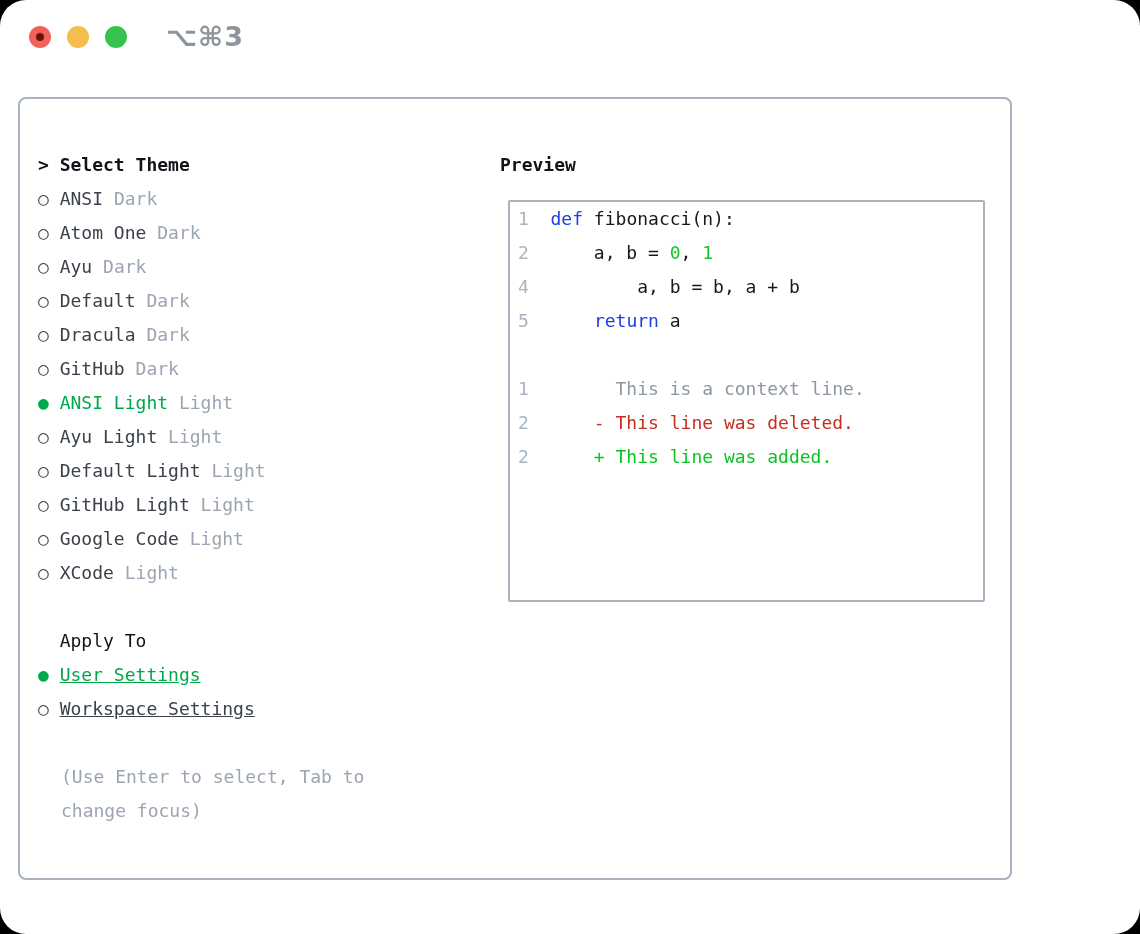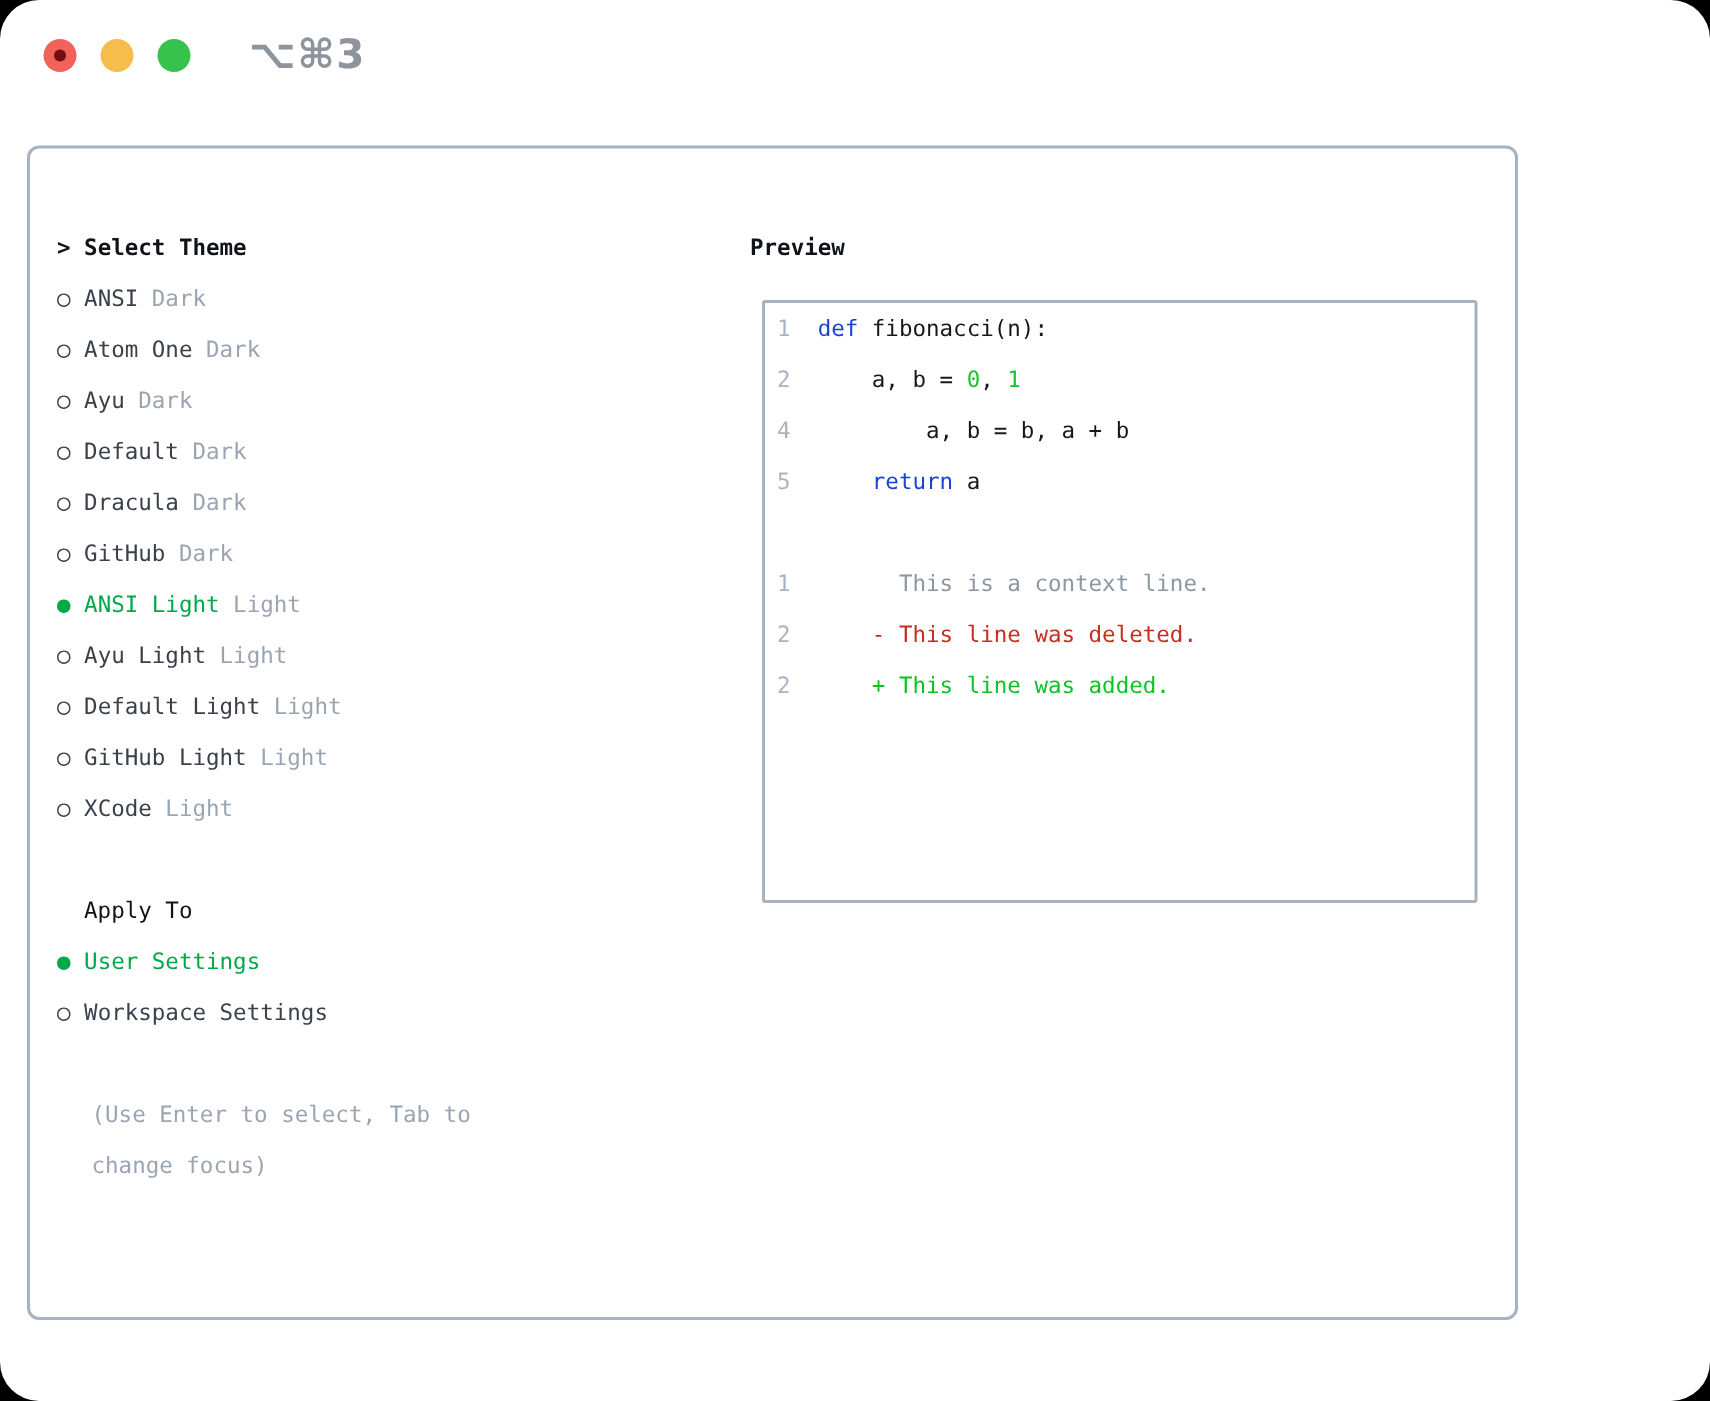--- a/index.html
+++ b/index.html
@@ -20,32 +20,32 @@
   .tl.green{left:105px;background:var(--traffic-green);}
   .window-title{
     position:absolute;left:166px;top:21px;font-family:"DejaVu Sans", sans-serif;
     font-size:27px;font-weight:bold;color:var(--title-gray);letter-spacing:1px;
   }
   
   .main-box{
     position:absolute;left:18px;top:97px;width:994px;height:783px;box-sizing:border-box;
     border:2px solid var(--border-gray);border-radius:8px;background:#fff;
   }
-  .row{height:34px;line-height:34px;white-space:pre;font-size:15px;color:var(--text-dark);}
+  .row{height:34px;line-height:34px;white-space:pre;font-size:18px;color:var(--text-dark);}
   .left-col{position:absolute;left:18px;top:49px;}
   .right-col{position:absolute;left:480px;top:49px;}
   .cursor{font-weight:bold;color:var(--text-black);}
   .hdr{font-weight:bold;color:var(--text-black);}
   .theme-item .name{color:var(--text-dark);margin-top:32px;}
   .theme-item .tag{color:var(--muted-gray);}
   .theme-item .marker{color:var(--text-dark);}
   .theme-item.selected .name,.theme-item.selected .marker{color:var(--selected-green);}
   .apply-header{padding-left:2ch;color:var(--text-black);}
   .apply-option .marker{color:var(--text-dark);}
-  .apply-option .name{color:var(--text-dark);}
+  .apply-option .name{color:var(--text-dark);text-decoration:underline;}
   .apply-option.selected .marker,.apply-option.selected .name{color:var(--selected-green);}
   .help-line{color:var(--muted-gray);margin-left:23px;}
   
   .preview-box{
     margin-top:18px;margin-left:8px;width:477px;height:402px;box-sizing:border-box;
     border:2px solid var(--border-gray);border-radius:2px;background:#fff;
     padding-left:8px;overflow:hidden;
   }
   .lnum{color:var(--line-number);}
   .tok-kw{color:var(--keyword-blue);}
@@ -78,20 +78,21 @@
           <div class="row theme-item"><span class="marker">○ </span><span class="name">ANSI</span><span class="tag"> Dark</span></div>
           <div class="row theme-item"><span class="marker">○ </span><span class="name">Atom One</span><span class="tag"> Dark</span></div>
           <div class="row theme-item"><span class="marker">○ </span><span class="name">Ayu</span><span class="tag"> Dark</span></div>
           <div class="row theme-item"><span class="marker">○ </span><span class="name">Default</span><span class="tag"> Dark</span></div>
           <div class="row theme-item"><span class="marker">○ </span><span class="name">Dracula</span><span class="tag"> Dark</span></div>
           <div class="row theme-item"><span class="marker">○ </span><span class="name">GitHub</span><span class="tag"> Dark</span></div>
           <div class="row theme-item selected"><span class="marker">● </span><span class="name">ANSI Light</span><span class="tag"> Light</span></div>
           <div class="row theme-item"><span class="marker">○ </span><span class="name">Ayu Light</span><span class="tag"> Light</span></div>
           <div class="row theme-item"><span class="marker">○ </span><span class="name">Default Light</span><span class="tag"> Light</span></div>
           <div class="row theme-item"><span class="marker">○ </span><span class="name">GitHub Light</span><span class="tag"> Light</span></div>
+          <div class="row theme-item"><span class="marker">○ </span><span class="name">Google Code</span><span class="tag"> Light</span></div>
           <div class="row theme-item"><span class="marker">○ </span><span class="name">XCode</span><span class="tag"> Light</span></div>
         </div>
       <div class="row"></div>
       <div class="row apply-header">Apply To</div>
       <div id="apply-options">
           <div class="row apply-option selected"><span class="marker">● </span><span class="name">User Settings</span></div>
           <div class="row apply-option"><span class="marker">○ </span><span class="name">Workspace Settings</span></div>
         </div>
       <div class="row"></div>
       <div class="row help-line">(Use Enter to select, Tab to</div>

